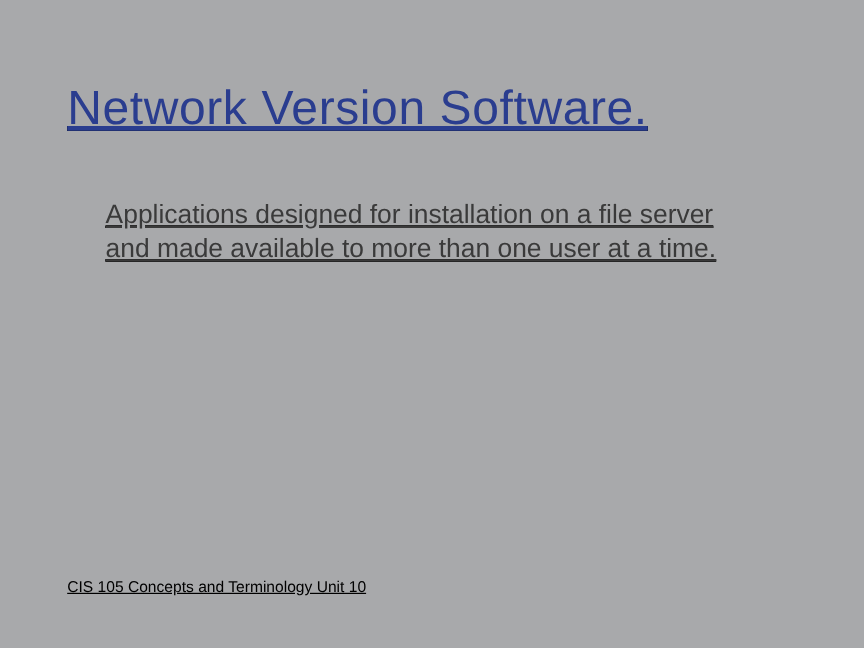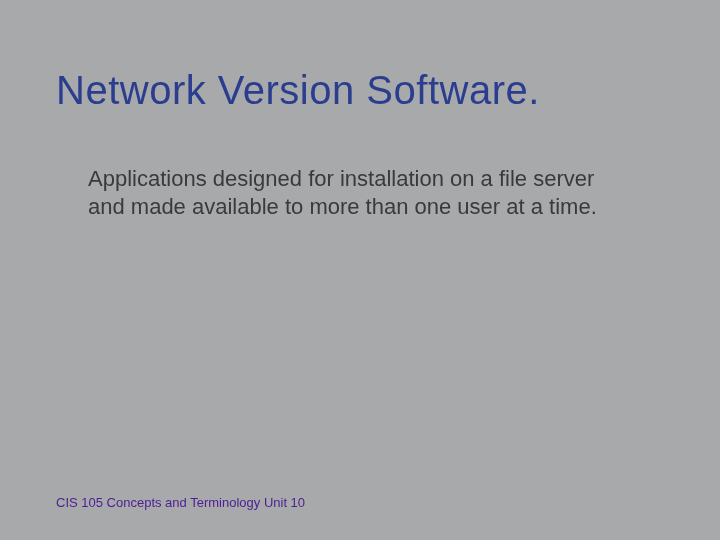--- a/index.html
+++ b/index.html
@@ -1,15 +1,15 @@
 <!DOCTYPE html>
 <html><head>
   <meta charset="utf-8">
   <style>
-    * { margin: 0; padding: 0; box-sizing: border-box; }
+    * { margin: 0; padding: 0; box-sizing: border-box; text-decoration: underline; }
     body {
       width: 720px;
       height: 540px;
       background: #a8a9ab;
       font-family: Verdana, Geneva, sans-serif;
       position: relative;
       overflow: hidden;
     }
     .slide {
       width: 100%;
@@ -27,23 +27,23 @@
     .body-text {
       color: #3a3a3a;
       font-size: 22px;
       font-weight: 400;
       line-height: 1.28;
       padding-left: 32px;
       max-width: 560px;
     }
     .footer {
       position: absolute;
-      bottom: 30px;
+      bottom: 44px;
       left: 56px;
-      color: #4c1d95;
+      color: #000000;
       font-size: 13px;
       font-weight: 400;
     }
   </style>
 </head>
 <body>
 
 <div class="slide">
   <h1 class="title">Network Version Software.</h1>
   <p class="body-text">Applications designed for installation on a file server and made available to more than one user at a time.</p>

